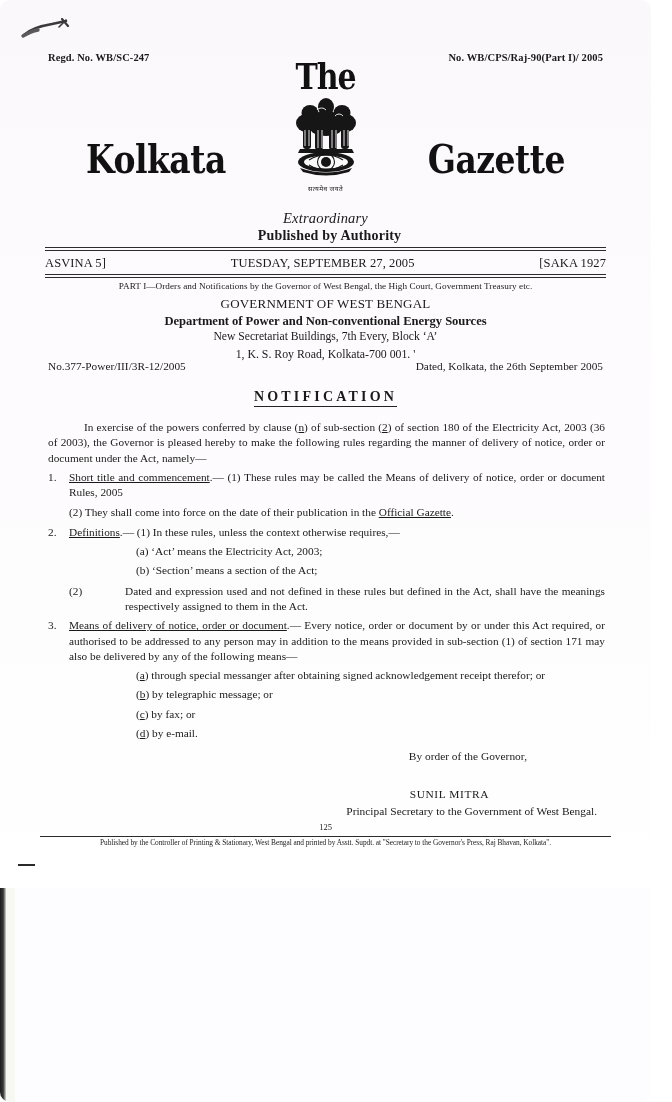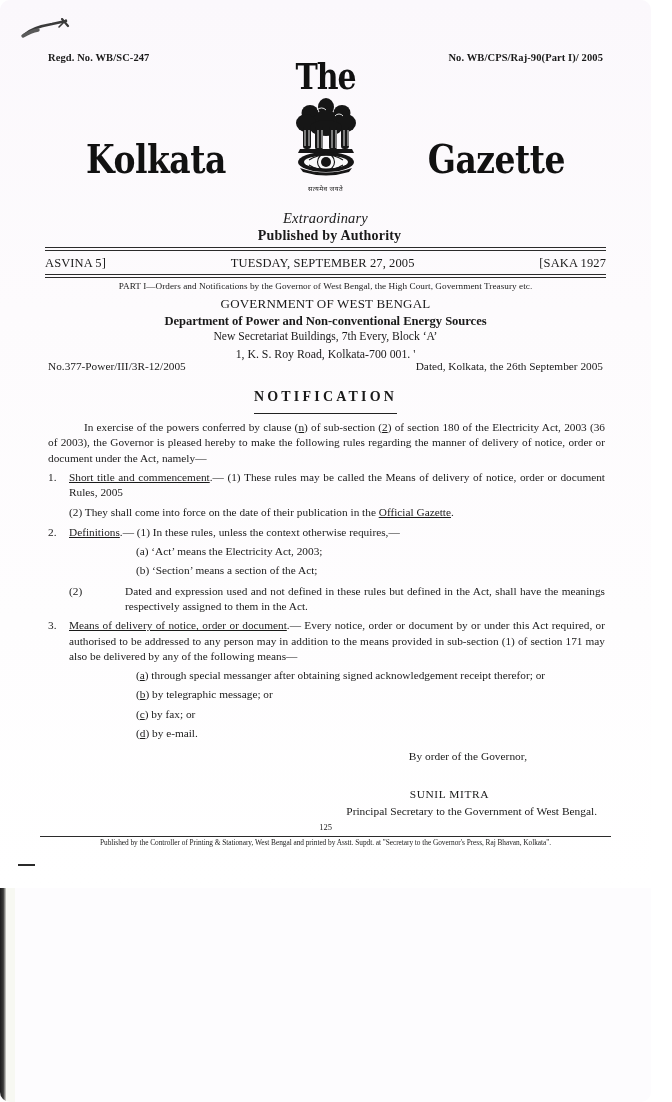--- a/index.html
+++ b/index.html
@@ -202,21 +202,21 @@
     position: absolute;
     left: 0; right: 0;
     top: 389px;
     text-align: center;
     font-weight: bold;
     font-size: 14px;
     letter-spacing: 3.2px;
   }
   .notif span {
     border-bottom: 1.4px solid #222;
-    padding-bottom: 9px;
+    padding-bottom: 2px;
     margin-top: 25px;
   }
 
   
   .body-text {
     position: absolute;
     left: 48px;
     right: 46px;
     top: 420px;
     font-size: 11.3px;

